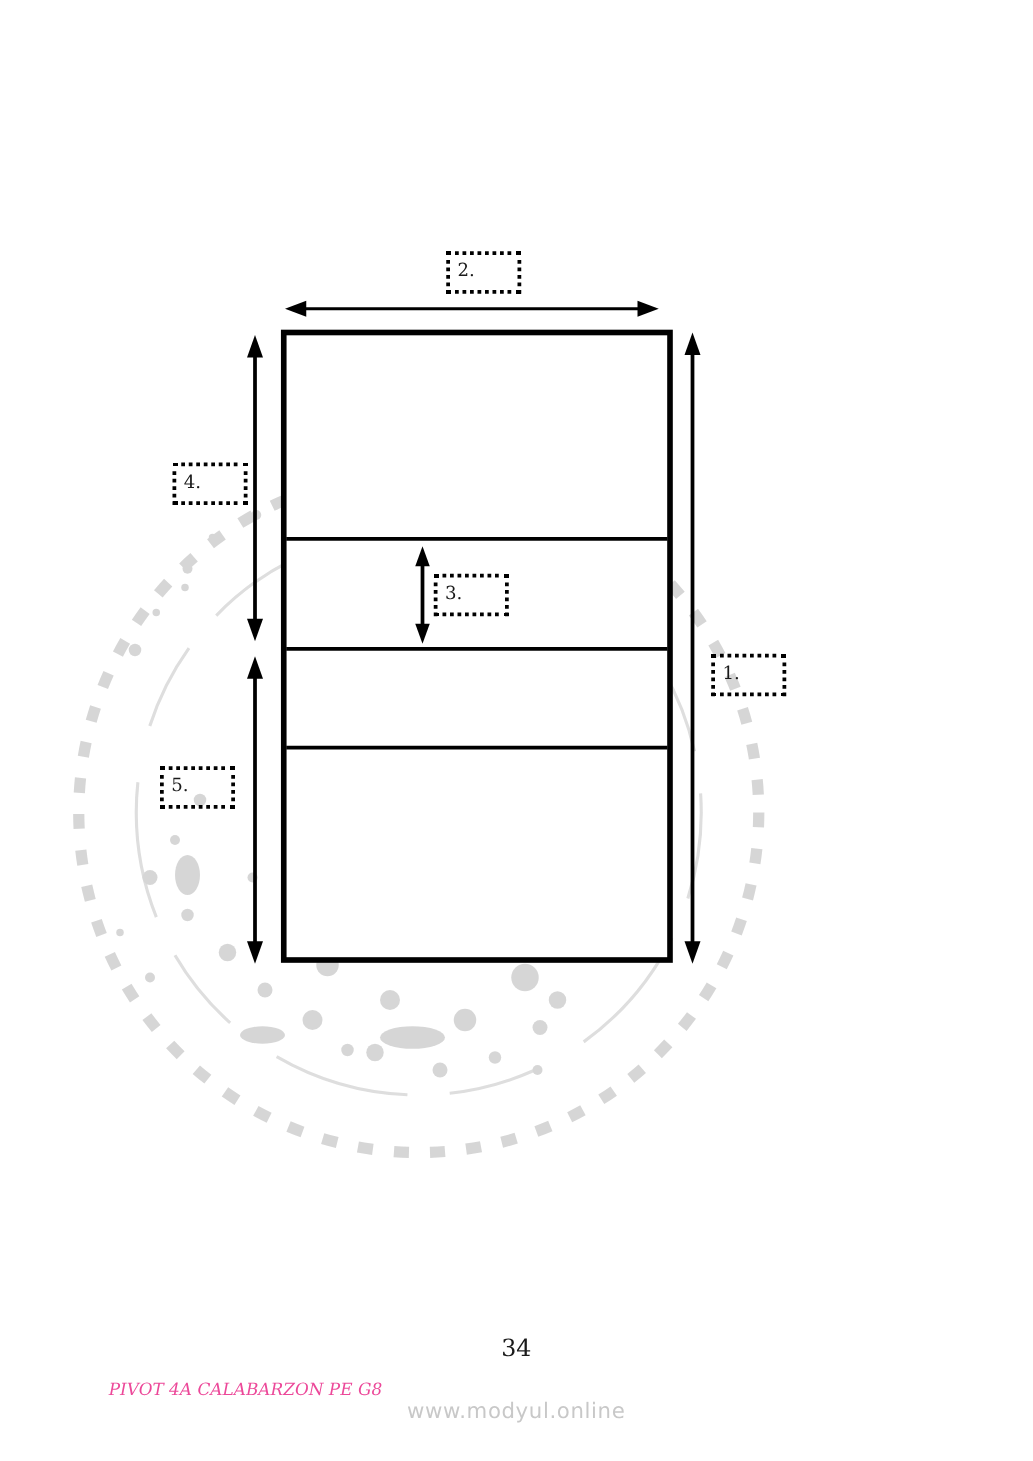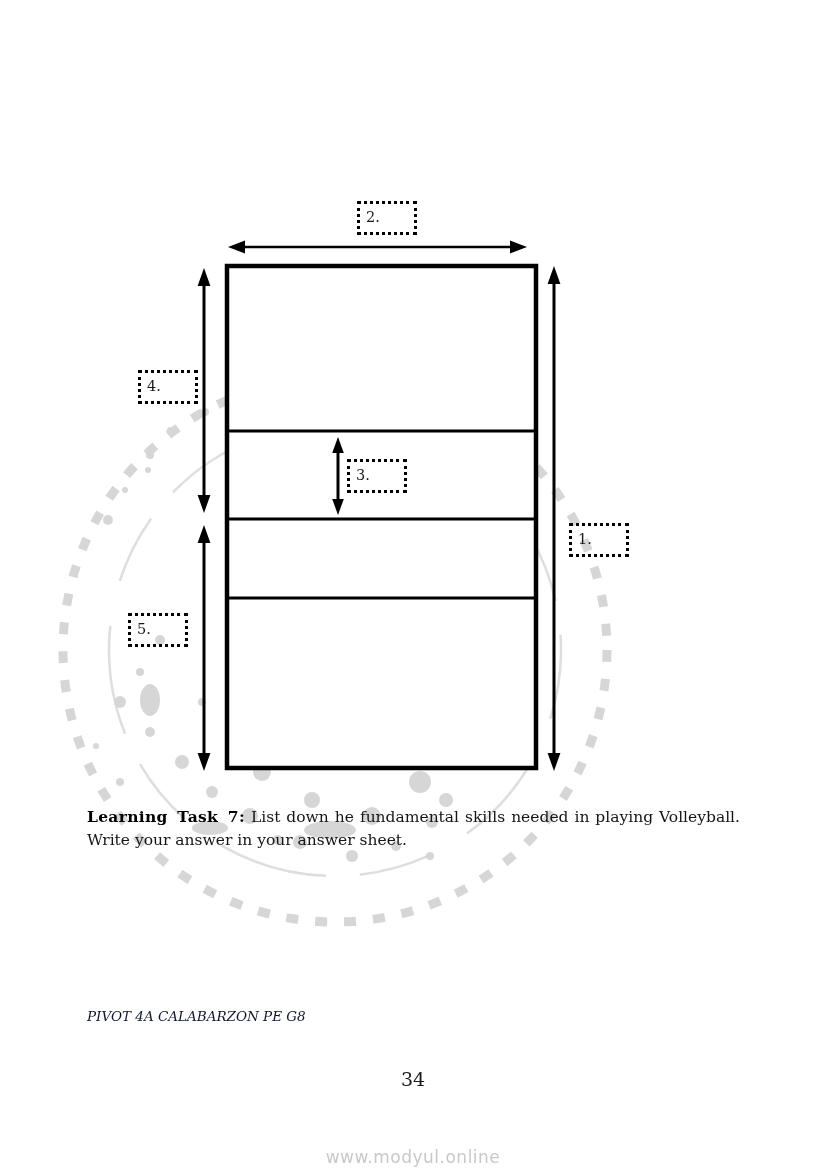--- a/index.html
+++ b/index.html
@@ -50,24 +50,24 @@
     color: #1a1a1a;
     z-index: 3;
   }
   #answer-box-1 { left: 569px; top: 523px; }
   #answer-box-2 { left: 357px; top: 201px; }
   #answer-box-3 { left: 347px; top: 459px; }
   #answer-box-4 { left: 138px; top: 370px; }
   #answer-box-5 { left: 128px; top: 613px; }
   .footer-id {
     position: absolute;
-    left: 87px; top: 1008px;
+    left: 87px; top: 1104px;
     font-style: italic;
     font-size: 13.5px;
-    color: #0f172a;
+    color: #ec4899;
     z-index: 4;
   }
   .footer-page {
     position: absolute;
     left: 0; top: 1068px;
     width: 826px;
     text-align: center;
     font-size: 19px;
     color: #1a1a1a;
     z-index: 4;
@@ -75,21 +75,20 @@
   .site-watermark {
     position: absolute;
     left: 0; top: 1119px;
     width: 826px;
     text-align: center;
     font-family: "DejaVu Sans", sans-serif;
     font-size: 17px;
     letter-spacing: 0.5px;
     color: #c8c8c8;
     z-index: 4;
-    margin-top: 28px;
   }
 </style>
 </head>
 <body>
 
 <div class="page">
 
 
   <svg class="diagram-layer" viewBox="0 0 826 1169" width="826" height="1169">
 
@@ -171,19 +170,18 @@
       </g>
     </g>
   </svg>
 
   <div class="answer-box" id="answer-box-1"><span>1.</span></div>
   <div class="answer-box" id="answer-box-2"><span>2.</span></div>
   <div class="answer-box" id="answer-box-3"><span>3.</span></div>
   <div class="answer-box" id="answer-box-4"><span>4.</span></div>
   <div class="answer-box" id="answer-box-5"><span>5.</span></div>
 
-  <p class="task-paragraph" id="task7"><strong>Learning Task 7:</strong> <span>List down he fundamental skills needed in playing Volleyball. Write your answer in your answer sheet.</span></p>
 
   <div class="footer-id">PIVOT 4A CALABARZON PE G8</div>
   <div class="footer-page">34</div>
   <div class="site-watermark">www.modyul.online</div>
 
 </div>
 
 </body></html>

